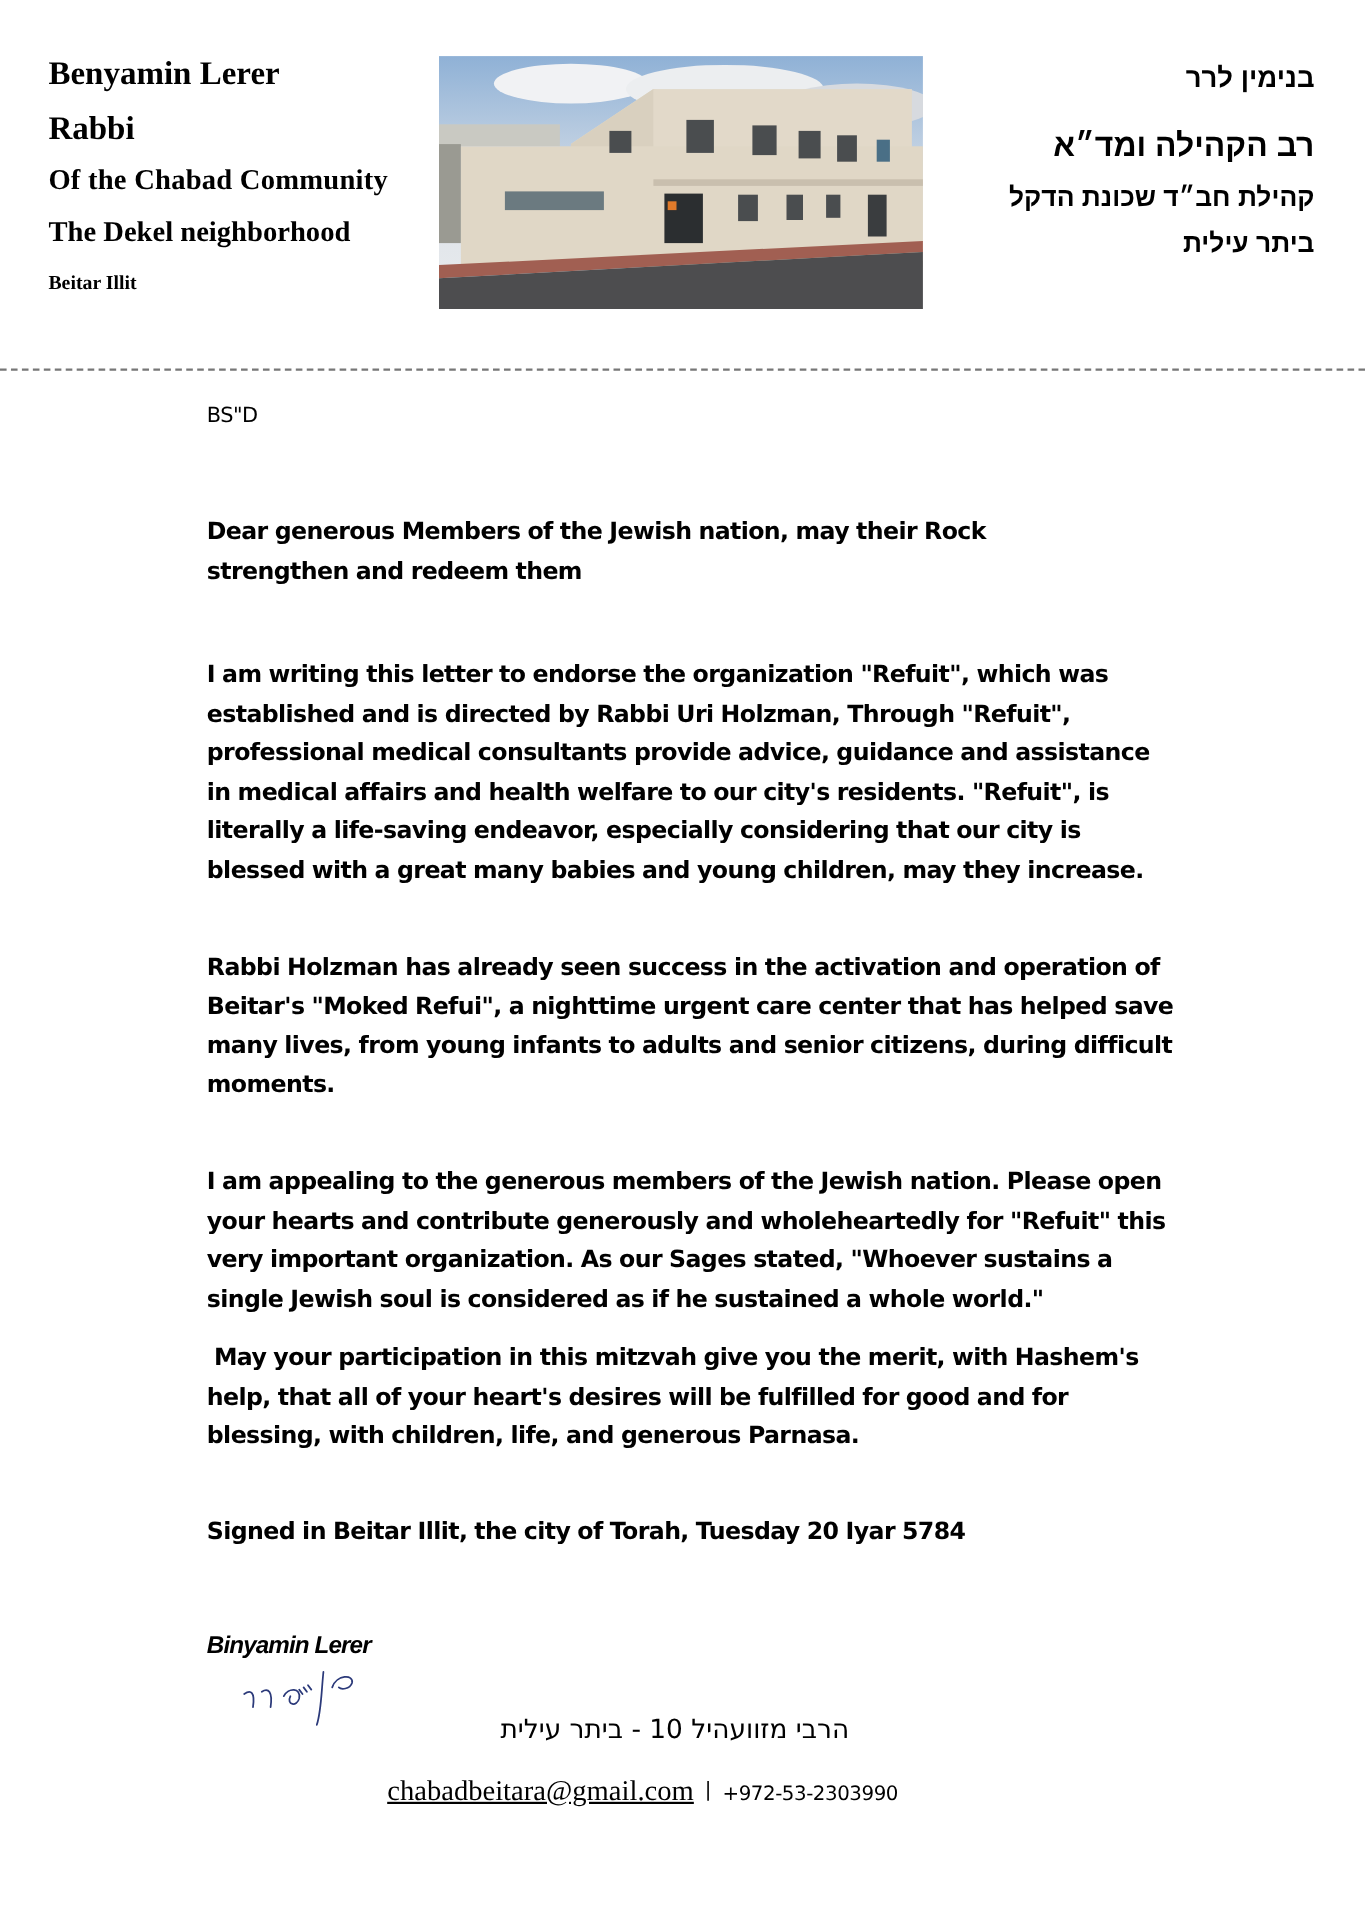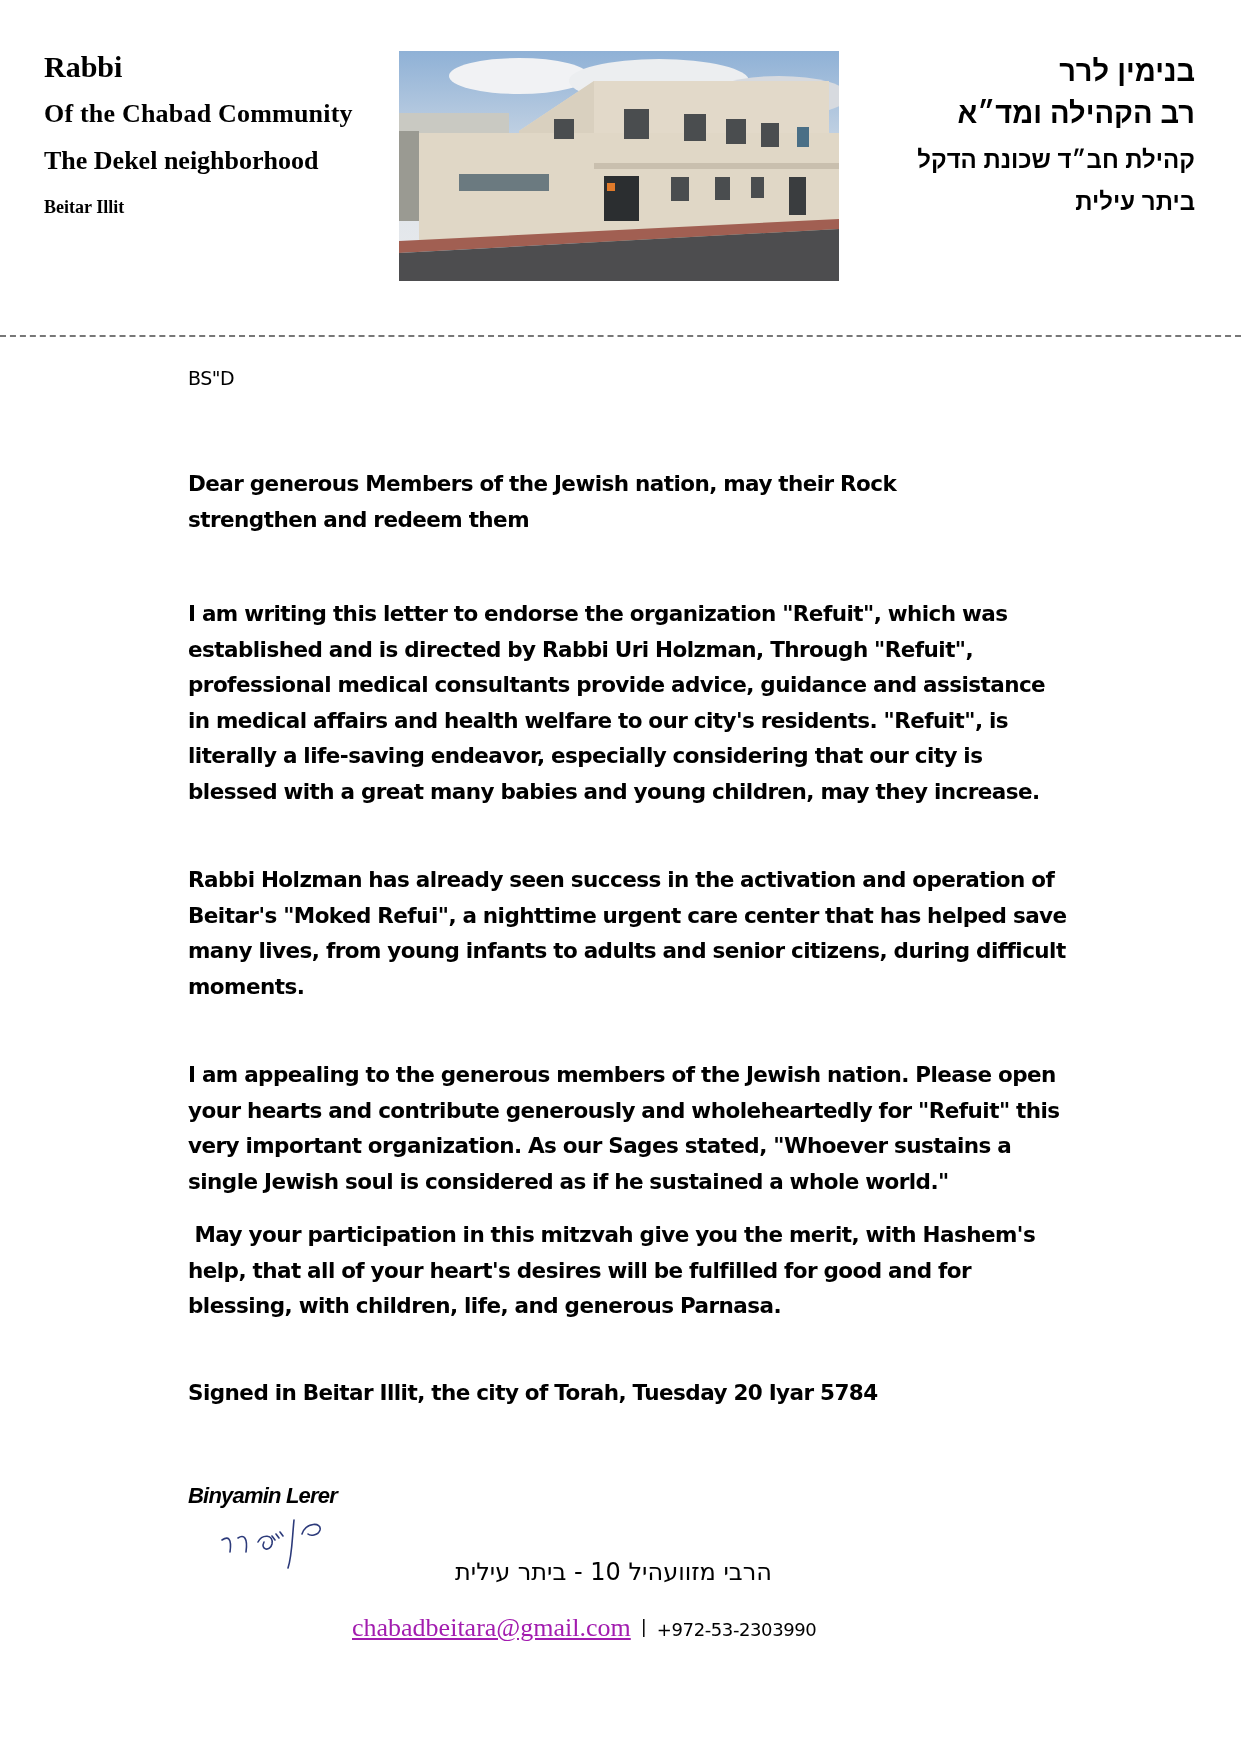--- a/index.html
+++ b/index.html
@@ -9,21 +9,21 @@
 
   
   .hdr-left { position: absolute; left: 44px; top: 52px; font-weight: bold; }
   .hdr-left .l1 { font-size: 30px; line-height: 30px; margin-bottom: 20px; }
   .hdr-left .l2 { font-size: 30px; line-height: 30px; margin-bottom: 18px; }
   .hdr-left .l3 { font-size: 26px; line-height: 28px; margin-bottom: 19px; letter-spacing: 0.2px; }
   .hdr-left .l4 { font-size: 26px; line-height: 28px; margin-bottom: 18px; }
   .hdr-left .l5 { font-size: 18px; line-height: 28px; }
 
   .hdr-right { position: absolute; right: 46px; top: 56px; text-align: right; direction: rtl; font-weight: bold; }
-  .hdr-right .r1 { font-size: 29px; line-height: 30px; margin-bottom: 12px; }
+  .hdr-right .r1 { font-size: 25px; line-height: 30px; margin-bottom: 32px; }
   .hdr-right .r2 { font-size: 29px; line-height: 30px; margin-bottom: 18px; }
   .hdr-right .r3 { font-size: 24px; line-height: 28px; margin-bottom: 14px; }
   .hdr-right .r4 { font-size: 24px; line-height: 28px; }
 
   .photo { position: absolute; left: 399px; top: 51px; width: 440px; height: 230px; overflow: hidden; }
 
   .divider { position: absolute; left: 0; top: 335px; width: 1241px; height: 0; border-top: 2px dashed #777; }
 
   
   .body { position: absolute; left: 188px; width: 880px; font-family: "DejaVu Sans", "Liberation Sans", sans-serif; }
@@ -36,20 +36,21 @@
   .address { position: absolute; left: 455px; top: 1558px; font-size: 24px; direction: rtl; font-family: "DejaVu Sans", sans-serif; }
   .contact { position: absolute; left: 352px; top: 1613px; font-size: 26px; white-space: nowrap; }
   .contact a { color: #1f62b8; text-decoration: underline; font-family: "Liberation Serif", serif; }
   .contact .sep { font-family: "DejaVu Sans", sans-serif; font-size: 18px; margin: 0 10px; vertical-align: 3px; }
   .contact .phone { font-family: "DejaVu Sans", sans-serif; font-size: 18px; letter-spacing: -0.4px; }
 </style>
 </head>
 <body>
 
 <div class="hdr-left serif">
+  <div class="l1">Benyamin Lerer</div>
   <div class="l2">Rabbi</div>
   <div class="l3">Of the Chabad Community</div>
   <div class="l4">The Dekel neighborhood</div>
   <div class="l5">Beitar Illit</div>
 </div>
 
 <div class="photo" role="img" aria-label="Chabad community building">
   <svg width="440" height="230" viewBox="0 0 440 230" xmlns="http://www.w3.org/2000/svg">
     <defs>
       <linearGradient id="sky" x1="0" y1="0" x2="0" y2="1">
@@ -127,14 +128,14 @@
     <path d="M48,30 C52,22 64,22 62,32 C60,40 50,38 54,30"></path>
     <path d="M62,24 l3,4 M66,22 l3,4 M70,20 l3,4"></path>
     <path d="M84,8 C82,28 82,44 78,56"></path>
     <path d="M92,22 C96,10 112,10 110,18 C108,24 100,24 98,22"></path>
   </svg>
 </div>
 
 <div class="address">הרבי מזוועהיל 10 - ביתר עילית</div>
 
 <div class="contact">
-  <a href="#" style="color: #a21caf;">chabadbeitara@gmail.com</a><span class="sep">|</span><span class="phone">+972-53-2303990</span>
+  <a href="#" style="color: #000000;">chabadbeitara@gmail.com</a><span class="sep">|</span><span class="phone">+972-53-2303990</span>
 </div>
 
 </body></html>

